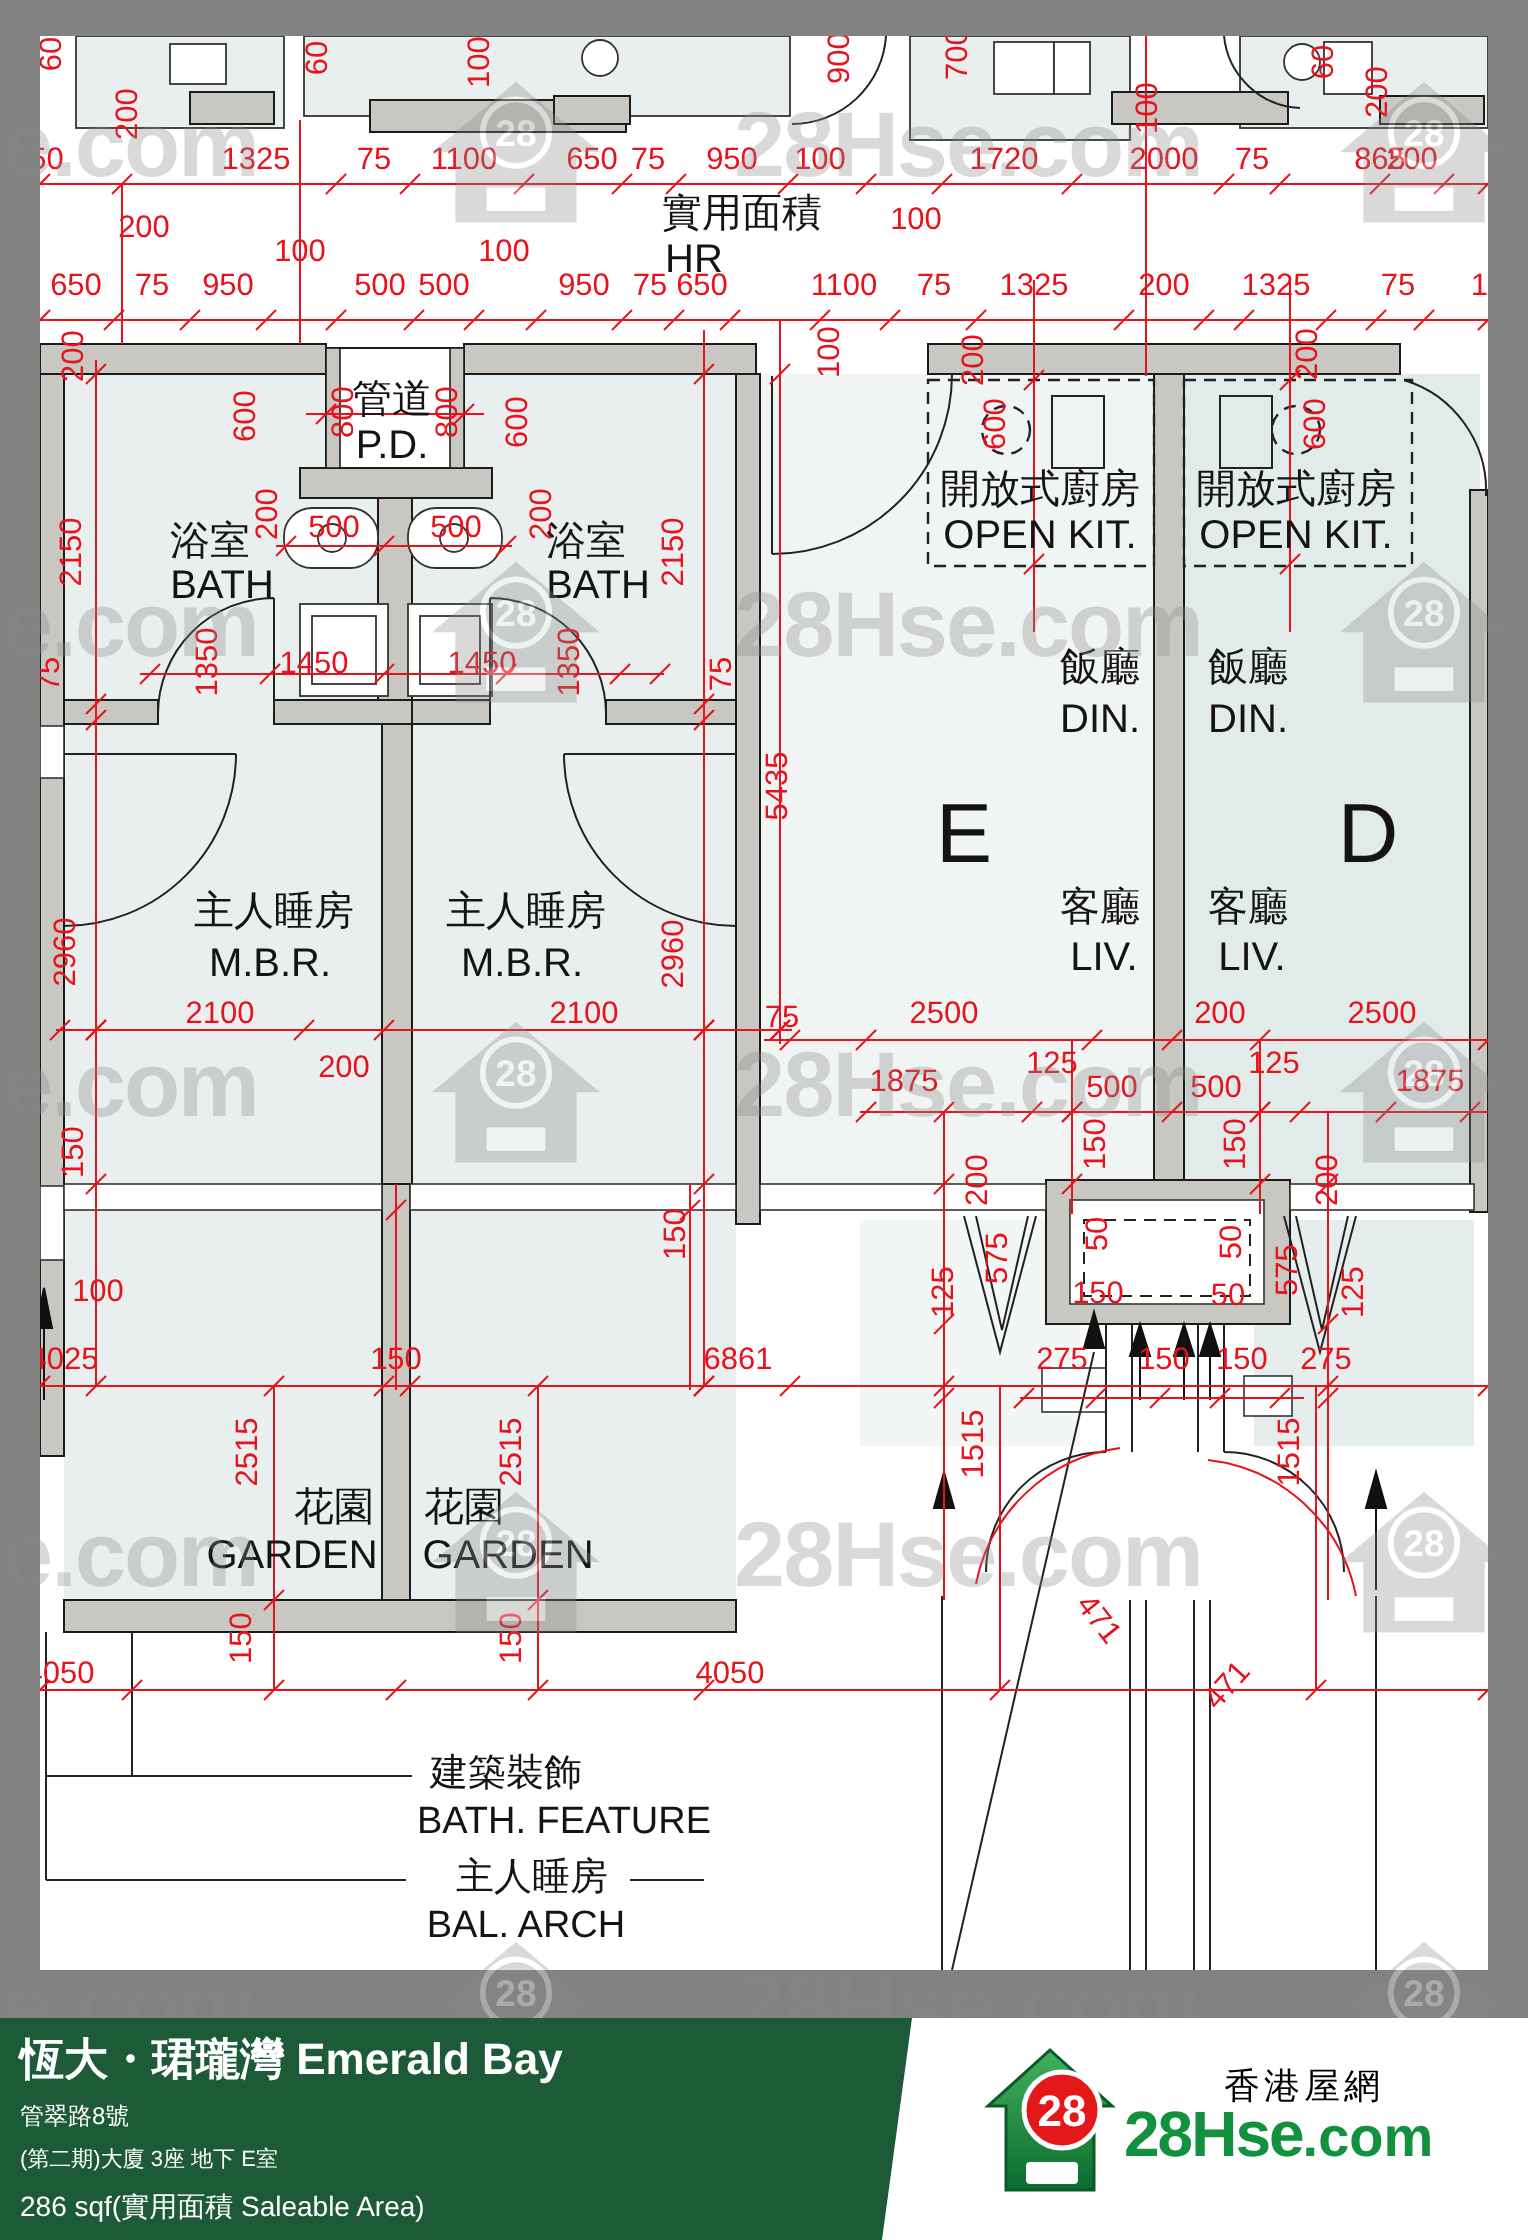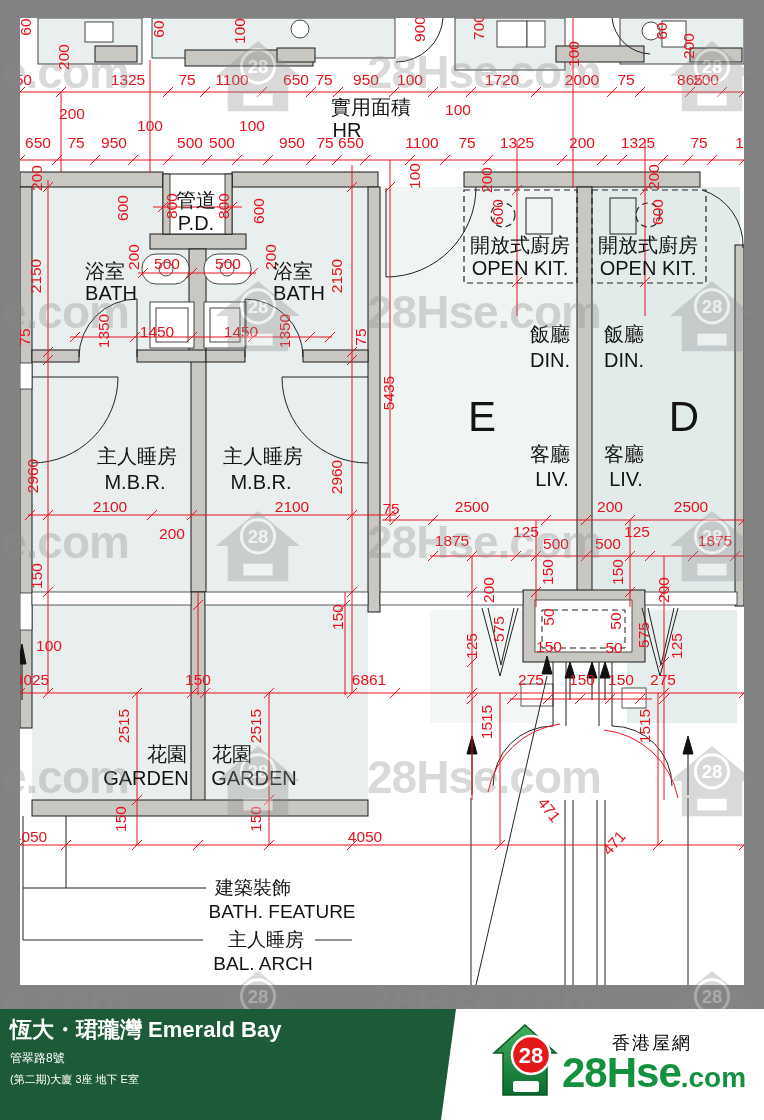--- a/index.html
+++ b/index.html
@@ -21,21 +21,21 @@
   #footgreen{position:absolute;left:0;top:0;width:470px;height:111px;background:#1d5b38;
              clip-path:polygon(0 0,456px 0,441px 111px,0 111px);color:#fff;}
   .ft{position:absolute;left:10px;white-space:nowrap;}
   #ftitle{top:6px;font-size:22px;font-weight:bold;}
   #faddr{top:41px;font-size:12px;}
   #funit{top:63px;font-size:11px;}
   #farea{top:86px;font-size:14px;}
   #sitename{position:absolute;left:612px;top:22px;font-size:18px;color:#000000;letter-spacing:2px;}
   #logohouse{position:absolute;left:492px;top:14px;width:66px;height:76px;}
   #logotext{position:absolute;left:562px;top:40px;white-space:nowrap;}
-  #logotext .big{font-size:42px;font-weight:bold;color:#14913e;letter-spacing:-1px;}
+  #logotext .big{font-size:32px;font-weight:bold;color:#14913e;letter-spacing:-1px;}
   #logotext .small{font-size:28px;font-weight:bold;color:#14913e;}
 </style>
 </head>
 <body>
 
 <div id="stage">
 
   <div id="plan">
     <div id="planin">
       <svg id="drawing" width="764" height="1010" viewBox="0 0 764 1010">
@@ -546,20 +546,21 @@
           <circle cx="45" cy="30" r="17" fill="#8b8b8b" stroke="#fff" stroke-width="3"></circle>
           <text x="45" y="37" font-size="19" font-weight="bold" fill="#fff" text-anchor="middle" font-family="Liberation Sans, sans-serif">28</text>
         </svg></div>
     </div>
 
   <div id="footer">
     <div id="footgreen">
       <div class="ft" id="ftitle">恆大・珺瓏灣 Emerald Bay</div>
       <div class="ft" id="faddr">管翠路8號</div>
       <div class="ft" id="funit">(第二期)大廈 3座 地下 E室</div>
+      <div class="ft" id="farea">286 sqf(實用面積 Saleable Area)</div>
     </div>
     <div id="sitename">香港屋網</div>
     <svg id="logohouse" viewBox="0 0 66 76">
       <defs>
         <linearGradient id="lg" x1="0" y1="0" x2="0" y2="1">
           <stop offset="0" stop-color="#42b05e"></stop>
             <stop offset="1" stop-color="#0b6c2e"></stop>
         </linearGradient>
       </defs>
       <path d="M33 2 L64 30 L55 30 L55 72 L11 72 L11 30 L2 30 Z" fill="url(#lg)" stroke="#0a5a27" stroke-width="1.5"></path>

